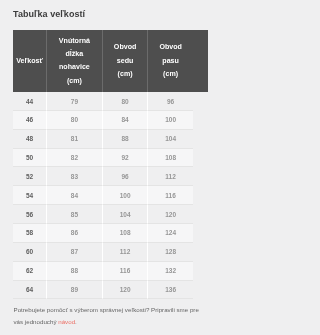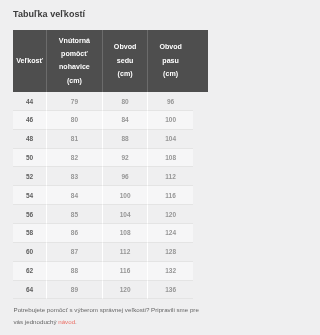--- a/index.html
+++ b/index.html
@@ -96,21 +96,21 @@
 <div class="page">
   <div class="title">Tabuľka veľkostí</div>
 
   <div class="size-table">
     <div class="thead">
         <div class="cell c0">
           <div>Veľkosť</div>
         </div>
         <div class="cell c1">
           <div>Vnútorná</div>
-          <div>pomôcť</div>
+          <div>dĺžka</div>
           <div>nohavice</div>
           <div>(cm)</div>
         </div>
         <div class="cell c2">
           <div>Obvod</div>
           <div>sedu</div>
           <div>(cm)</div>
         </div>
         <div class="cell c3">
           <div>Obvod</div>

